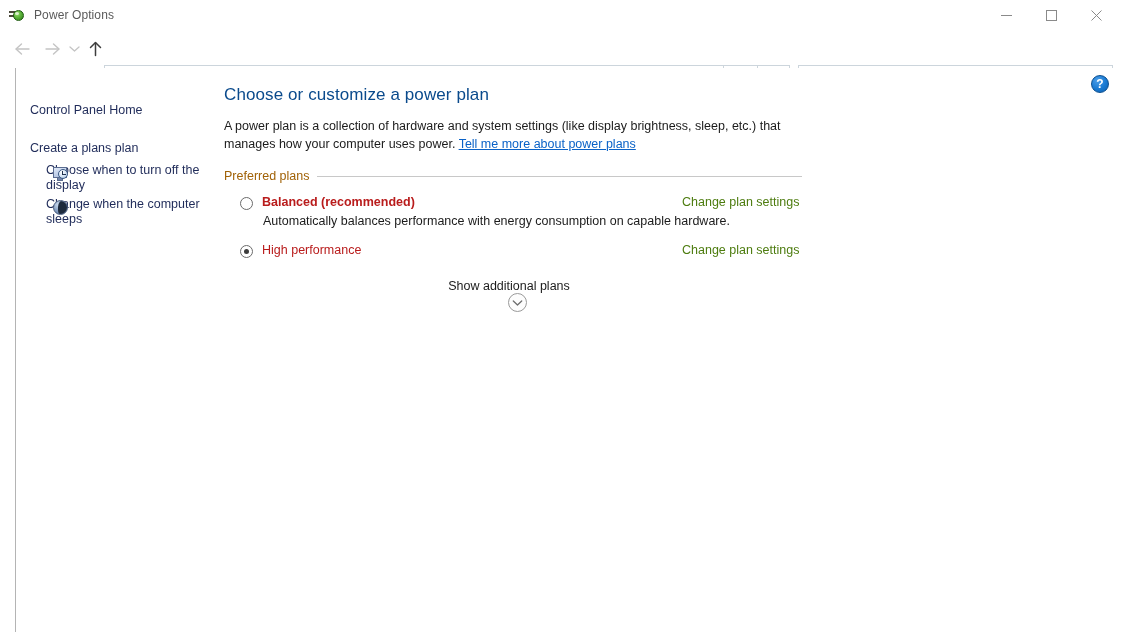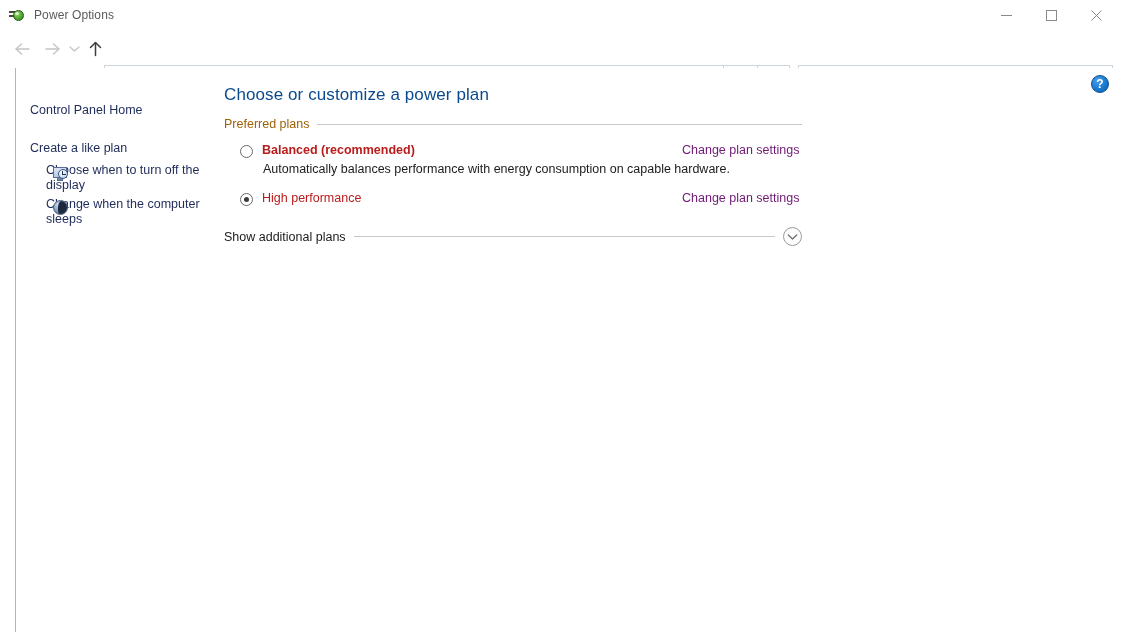--- a/index.html
+++ b/index.html
@@ -385,39 +385,40 @@
   }
   .plan-name {
     font-size: 12.5px;
     color: #b91c1c;
     flex: 1;
     white-space: nowrap;
   }
   .plan-name.bold { font-weight: bold; }
   .plan-settings {
     font-size: 12.5px;
-    color: #701a75;
+    color: #4d7c0f;
     white-space: nowrap;
     cursor: default;
     width: 120px;
     text-align: left;
     flex: none;
   }
   .plan-desc {
     font-size: 12.5px;
     color: #1b1b1b;
     margin-left: 39px;
     margin-top: 4px;
   }
 
   #additional {
     display: flex;
     align-items: center;
     width: 578px;
     margin-top: 21px;
+    flex-direction: column;
   }
   #additional-text {
     font-size: 12.5px;
     color: #1b1b1b;
     white-space: nowrap;
     padding-right: 8px;
     cursor: default;
   }
   #additional-rule {
     flex: 1;
@@ -546,21 +547,21 @@
   </div>
 
   <div id="body">
 
     <div id="sidebar-divider"></div>
 
     <div id="sidebar">
       <div class="side-link" id="side-home">Control Panel Home</div>
 
 
-      <div class="side-link" id="side-create">Create a like plan</div>
+      <div class="side-link" id="side-create">Create a plans plan</div>
 
       <div class="side-link with-icon">
         <span class="side-icon ic-display">
           <span class="mon"></span>
           <span class="stand"></span>
           <span class="clk"></span>
           <span class="hand1"></span>
           <span class="hand2"></span>
         </span>
         <span>Choose when to turn off the display</span>
@@ -576,20 +577,23 @@
       </div>
 
     </div>
 
     <div id="content">
 
       <div id="help-btn">?</div>
 
       <div id="page-title">Choose or customize a power plan</div>
 
+      <div id="intro">
+        <span>A power plan is a collection of hardware and system settings (like display brightness, sleep, etc.) that manages how your computer uses power. </span><span id="intro-link">Tell me more about power plans</span>
+      </div>
 
       <div class="grouphdr">
         <span class="grouphdr-text">Preferred plans</span>
         <span class="grouphdr-rule"></span>
       </div>
 
       <div class="plan">
         <div class="plan-row">
           <span class="radio"></span>
           <span class="plan-name bold">Balanced (recommended)</span>

